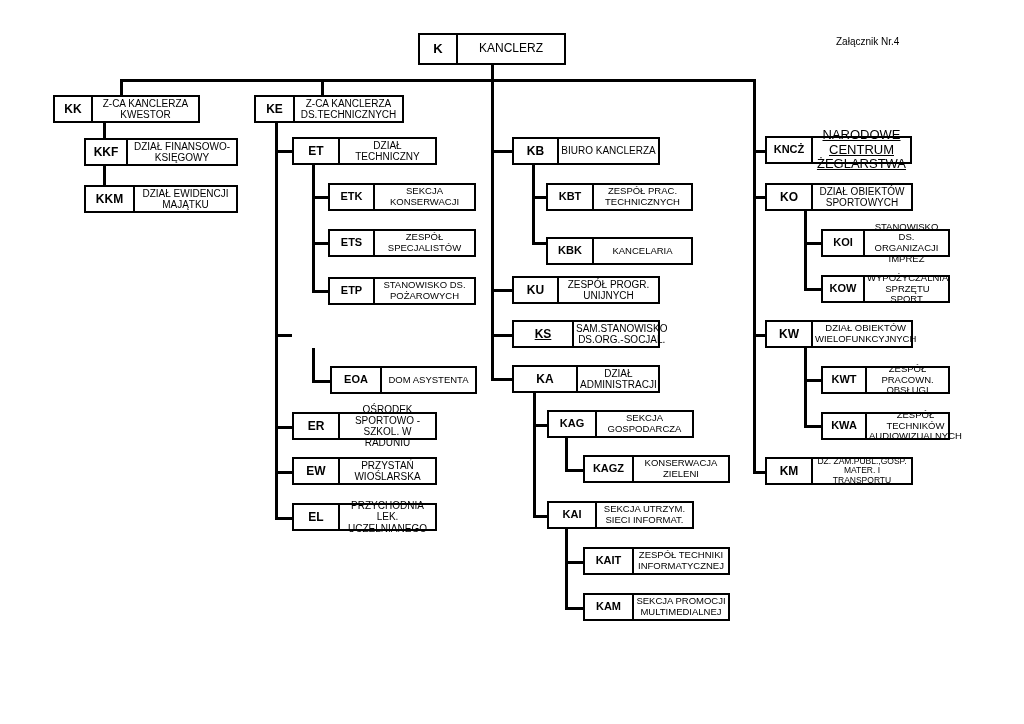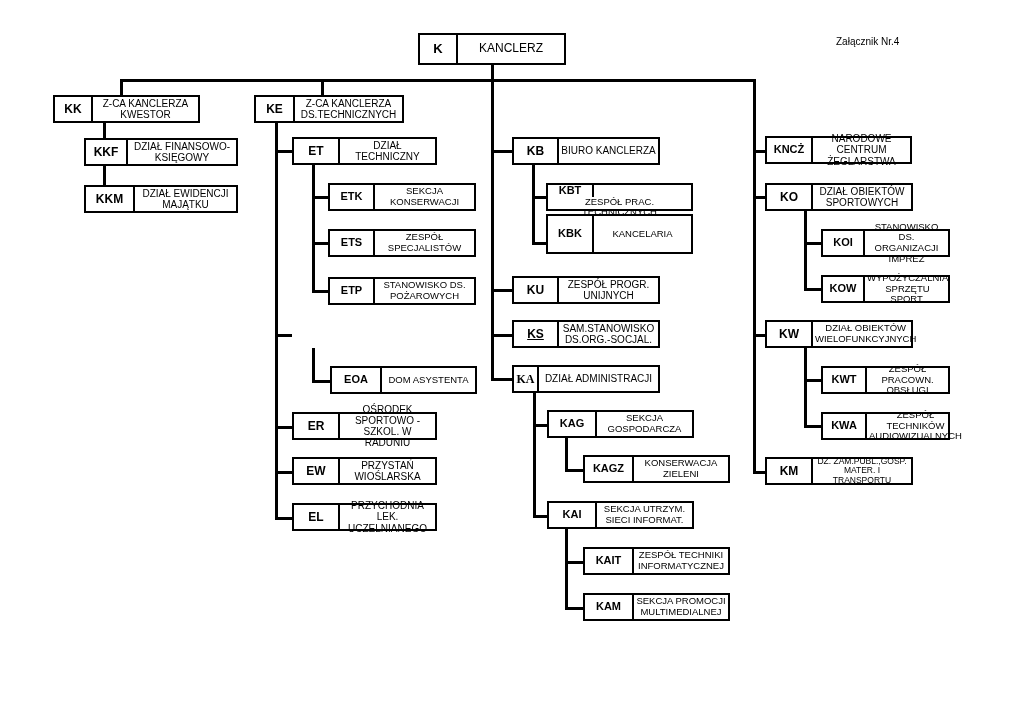--- a/index.html
+++ b/index.html
@@ -163,39 +163,39 @@
   <div class="ln" style="left:491px;top:378px;width:21px;height:3px;"></div>
 
   <div class="box lvl2" style="left:512px;top:137px;width:148px;height:28px;">
     <span class="code" style="width:45px;">KB</span>
     <span class="label">BIURO KANCLERZA</span>
   </div>
   <div class="ln" style="left:532px;top:165px;width:3px;height:80px;"></div>
   <div class="ln" style="left:532px;top:196px;width:16px;height:3px;"></div>
   <div class="ln" style="left:532px;top:242px;width:16px;height:3px;"></div>
 
-  <div class="box lvl3" style="left:546px;top:183px;width:147px;height:28px;flex-direction:column;">
+  <div class="box lvl3" style="left:546px;top:183px;width:147px;height:28px;">
     <span class="code" style="width:46px;">KBT</span>
     <span class="label">ZESPÓŁ PRAC. TECHNICZNYCH</span>
   </div>
-  <div class="box lvl3" style="left:546px;top:214px;width:147px;height:40px;">
+  <div class="box lvl3" style="left:546px;top:237px;width:147px;height:28px;">
     <span class="code" style="width:46px;">KBK</span>
     <span class="label">KANCELARIA</span>
   </div>
 
   <div class="box lvl2" style="left:512px;top:276px;width:148px;height:28px;">
     <span class="code" style="width:45px;">KU</span>
     <span class="label">ZESPÓŁ PROGR. UNIJNYCH</span>
   </div>
   <div class="box lvl2" style="left:512px;top:320px;width:148px;height:28px;">
-    <span class="code" style="width:45px;text-decoration:underline;">KS</span>
+    <span class="code" style="width:60px;text-decoration:underline;">KS</span>
     <span class="label">SAM.STANOWISKO DS.ORG.-SOCJAL.</span>
   </div>
   <div class="box lvl2" style="left:512px;top:365px;width:148px;height:28px;">
-    <span class="code" style="width:25px;font-family:Liberation Serif, serif;">KA</span>
+    <span class="code" style="width:64px;">KA</span>
     <span class="label">DZIAŁ ADMINISTRACJI</span>
   </div>
 
   <div class="ln" style="left:533px;top:393px;width:3px;height:125px;"></div>
   <div class="ln" style="left:533px;top:424px;width:16px;height:3px;"></div>
   <div class="ln" style="left:533px;top:515px;width:16px;height:3px;"></div>
 
   <div class="box lvl3" style="left:547px;top:410px;width:147px;height:28px;">
     <span class="code" style="width:48px;">KAG</span>
     <span class="label">SEKCJA GOSPODARCZA</span>
@@ -225,21 +225,21 @@
   </div>
 
   <div class="ln" style="left:753px;top:79px;width:3px;height:394px;"></div>
   <div class="ln" style="left:753px;top:150px;width:14px;height:3px;"></div>
   <div class="ln" style="left:753px;top:196px;width:14px;height:3px;"></div>
   <div class="ln" style="left:753px;top:334px;width:14px;height:3px;"></div>
   <div class="ln" style="left:753px;top:471px;width:14px;height:3px;"></div>
 
   <div class="box lvl2 tiny" style="left:765px;top:136px;width:147px;height:28px;">
     <span class="code" style="width:46px;font-size:11px;">KNCŻ</span>
-    <span class="label" style="font-size:10px;">NARODOWE CENTRUM ŻEGLARSTWA</span>
+    <span class="label" style="font-size:13px;text-decoration:underline;">NARODOWE CENTRUM ŻEGLARSTWA</span>
   </div>
 
   <div class="box lvl2" style="left:765px;top:183px;width:148px;height:28px;">
     <span class="code" style="width:46px;">KO</span>
     <span class="label">DZIAŁ OBIEKTÓW SPORTOWYCH</span>
   </div>
   <div class="ln" style="left:804px;top:211px;width:3px;height:80px;"></div>
   <div class="ln" style="left:804px;top:242px;width:17px;height:3px;"></div>
   <div class="ln" style="left:804px;top:288px;width:17px;height:3px;"></div>
 

